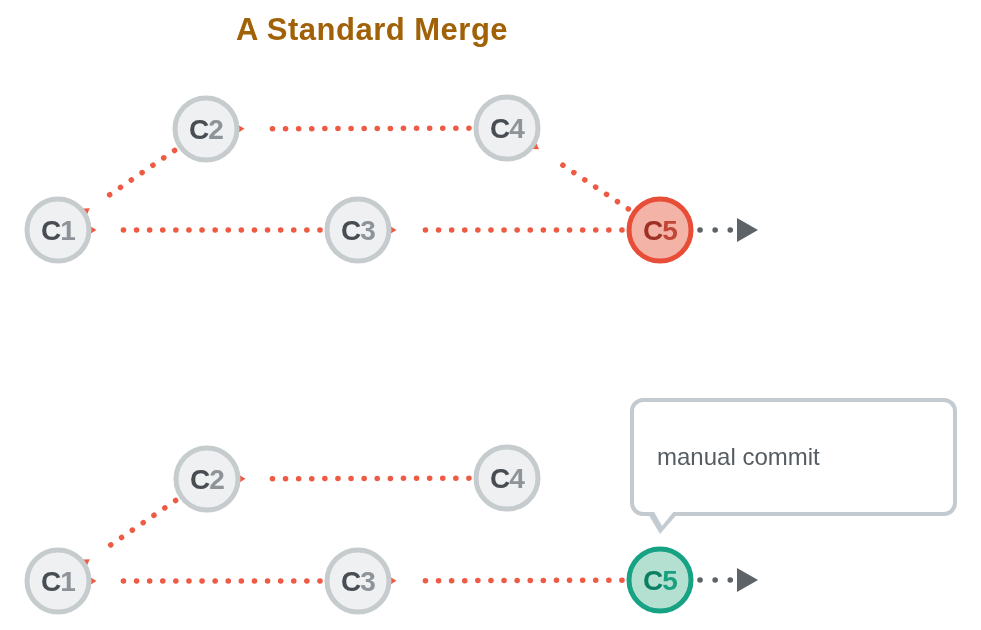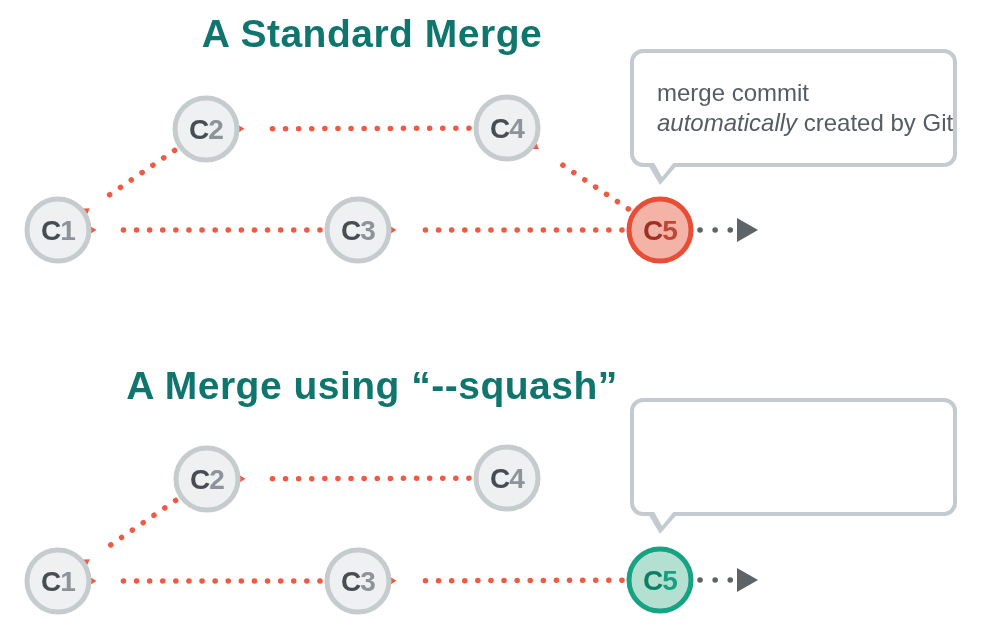--- a/index.html
+++ b/index.html
@@ -18,23 +18,23 @@
   #edge-layer {
     position: absolute;
     left: 0; top: 0;
     width: 981px; height: 630px;
   }
   .title {
     position: absolute;
     left: 2px;
     width: 740px;
     text-align: center;
-    font-size: 39px;
+    font-size: 31px;
     font-weight: bold;
-    color: #0f766e;
+    color: #a16207;
     letter-spacing: 0.5px;
     white-space: nowrap;
   }
   #title-standard { top: 12px; }
   #title-squash  { top: 364px; }
 
   .node {
     position: absolute;
     width: 57px;
     height: 57px;
@@ -116,28 +116,24 @@
       <line x1="320" y1="581" x2="116" y2="581" stroke="#ee5a43" stroke-width="5.5" stroke-linecap="round" stroke-dasharray="0.1 13"></line>
       <polygon points="96.5,581 78.5,592 78.5,570" fill="#ee5a43"></polygon>
       <line x1="622.0002083224832" y1="580.12582712476" x2="415.9996820341046" y2="580.8079480727348" stroke="#ee5a43" stroke-width="5.5" stroke-linecap="round" stroke-dasharray="0.1 13"></line>
       <polygon points="396.4997889364315,580.8725172551774 378.5363112568804,591.9320592735554 378.46346397412464,569.9321798813088" fill="#ee5a43"></polygon>
       <line x1="700" y1="580" x2="731" y2="580" stroke="#5d6367" stroke-width="5.5" stroke-linecap="round" stroke-dasharray="0.1 15"></line>
       <polygon points="758,580 737,592 737,568" fill="#5d6367"></polygon>
     </svg>
 
   <div class="title" id="title-standard">A Standard Merge</div>
 
-  <div class="title" id="title-squash">A Merge using “--squash”</div>
 
-  <div class="bubble" id="bubble-merge">
-      <div class="line"><span>merge commit</span></div>
-      <div class="line"><em>automatically</em><span> created by Git</span></div>
-    </div>
 
   <div class="bubble" id="bubble-squash">
+      <div class="line"><span>manual commit</span></div>
     </div>
 <div class="node" style="left: 58px; top: 230px; background: rgb(238, 240, 241); border-color: rgb(198, 203, 206);">
       <span style="color: rgb(71, 77, 82);">C</span>
       <span style="color: rgb(141, 147, 152);">1</span>
     </div>
     <div class="node" style="left: 206px; top: 129px; background: rgb(238, 240, 241); border-color: rgb(198, 203, 206);">
       <span style="color: rgb(71, 77, 82);">C</span>
       <span style="color: rgb(141, 147, 152);">2</span>
     </div>
     <div class="node" style="left: 358px; top: 230px; background: rgb(238, 240, 241); border-color: rgb(198, 203, 206);">

